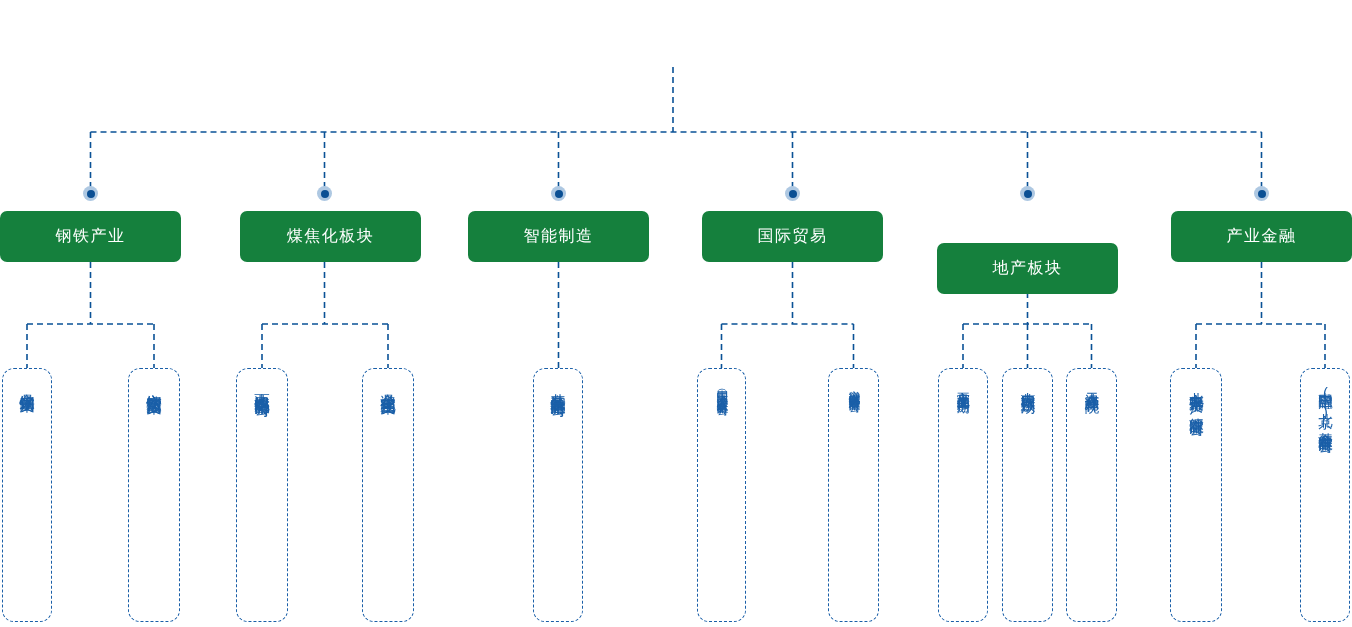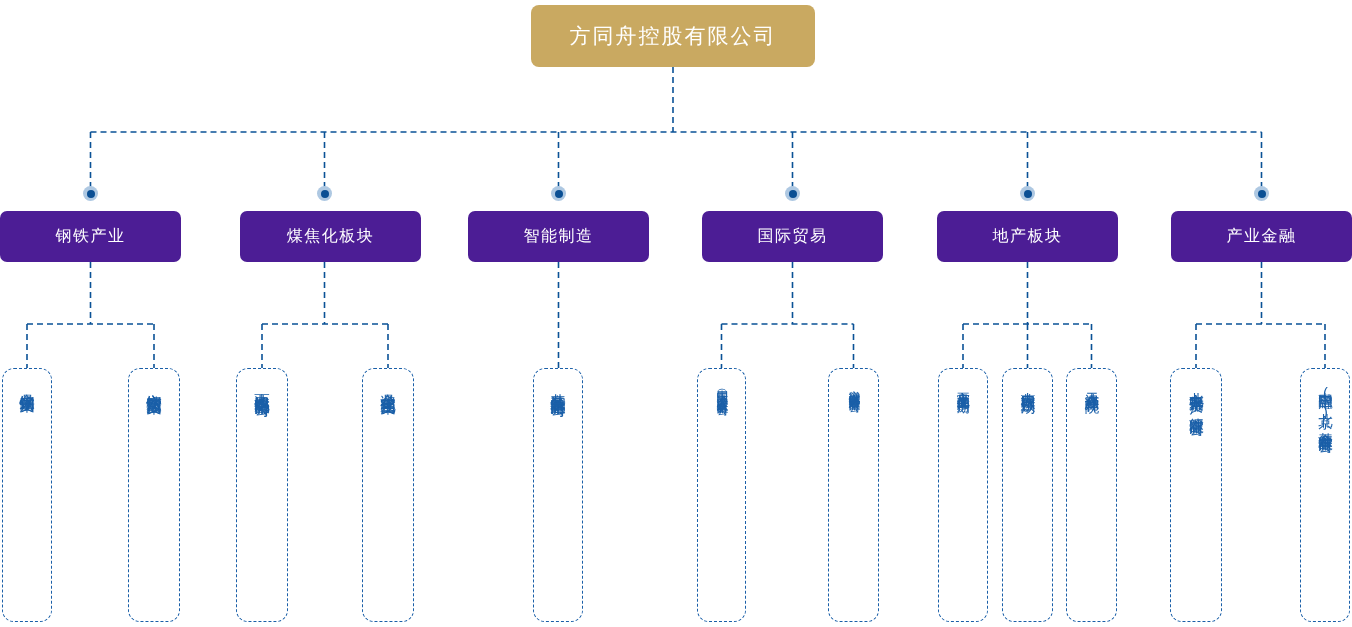--- a/index.html
+++ b/index.html
@@ -28,21 +28,21 @@
     font-size:21px;
     letter-spacing:2px;
     box-sizing:border-box;
   }
 
   
   .div-node{
     position:absolute;
     top:211px;
     width:181px; height:51px;
-    background:#4c1d95;
+    background:#15803d;
     border-radius:7px;
     display:flex;align-items:center;justify-content:center;
     color:#ffffff;
     font-size:16px;
     letter-spacing:1.5px;
     box-sizing:border-box;
   }
 
   
   .dot{
@@ -117,23 +117,20 @@
       <line x1="963" y1="324" x2="963" y2="368" stroke="#0a5296" stroke-width="1.6" stroke-dasharray="6,4"></line>
       <line x1="1027.5" y1="324" x2="1027.5" y2="368" stroke="#0a5296" stroke-width="1.6" stroke-dasharray="6,4"></line>
       <line x1="1091.5" y1="324" x2="1091.5" y2="368" stroke="#0a5296" stroke-width="1.6" stroke-dasharray="6,4"></line>
       <line x1="1261.5" y1="132" x2="1261.5" y2="193" stroke="#0a5296" stroke-width="1.6" stroke-dasharray="6,4"></line>
       <line x1="1261.5" y1="262" x2="1261.5" y2="324" stroke="#0a5296" stroke-width="1.6" stroke-dasharray="6,4"></line>
       <line x1="1196" y1="324" x2="1325" y2="324" stroke="#0a5296" stroke-width="1.6" stroke-dasharray="6,4"></line>
       <line x1="1196" y1="324" x2="1196" y2="368" stroke="#0a5296" stroke-width="1.6" stroke-dasharray="6,4"></line>
       <line x1="1325" y1="324" x2="1325" y2="368" stroke="#0a5296" stroke-width="1.6" stroke-dasharray="6,4"></line>
     </svg>
 
-  <div class="root-node">
-    <span>方同舟控股有限公司</span>
-  </div>
 
   <div id="nodes">
       <div class="dot" style="left: 83px;"></div>
       <div class="div-node" style="left: 0px;">
         <span>钢铁产业</span>
       </div>
       <div class="leaf-node" style="left: 2px; width: 50px;">
         <span class="leaf-label fs-15">金鼎钢铁集团</span>
       </div>
       <div class="leaf-node" style="left: 128px; width: 52px;">
@@ -160,21 +157,21 @@
       <div class="div-node" style="left: 702px; font-family: Liberation Serif, serif;">
         <span>国际贸易</span>
       </div>
       <div class="leaf-node" style="left: 697px; width: 49px;">
         <span class="leaf-label fs-12">中国国际（香港）矿业联合有限公司</span>
       </div>
       <div class="leaf-node" style="left: 828px; width: 51px;">
         <span class="leaf-label fs-12">安徽皖钢供应链管理有限公司</span>
       </div>
       <div class="dot" style="left: 1020px;"></div>
-      <div class="div-node" style="left: 937px;">
+      <div class="div-node" style="left: 937px; margin-top: 32px;">
         <span>地产板块</span>
       </div>
       <div class="leaf-node" style="left: 938px; width: 50px;">
         <span class="leaf-label fs-13">宁夏鹿先生的洋房二期</span>
       </div>
       <div class="leaf-node" style="left: 1002px; width: 51px;">
         <span class="leaf-label fs-14">内蒙古博尔顿广场</span>
       </div>
       <div class="leaf-node" style="left: 1066px; width: 51px;">
         <span class="leaf-label fs-14">天津金鼎翰林院</span>

